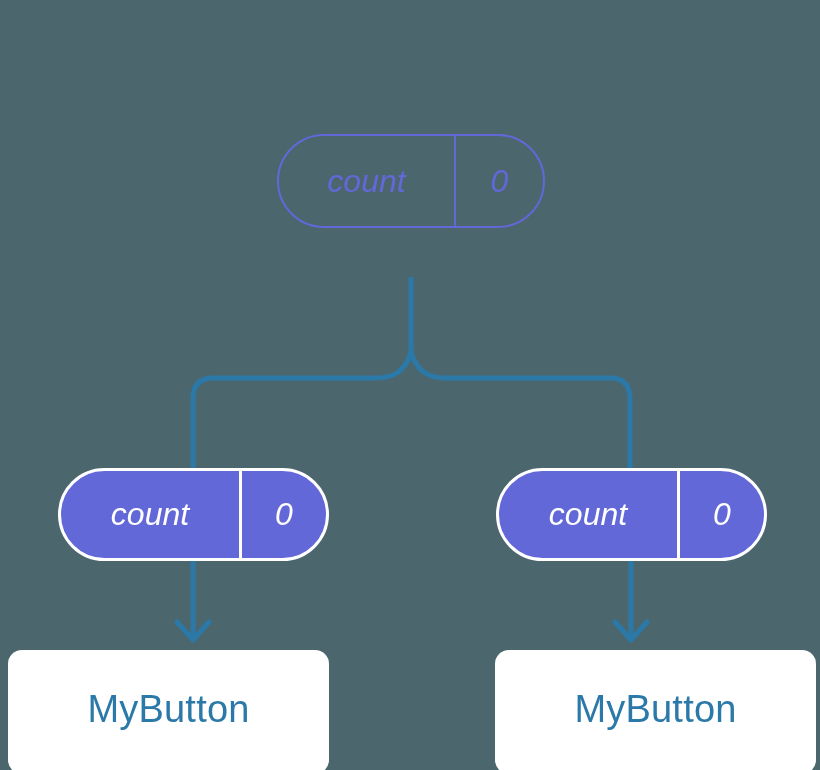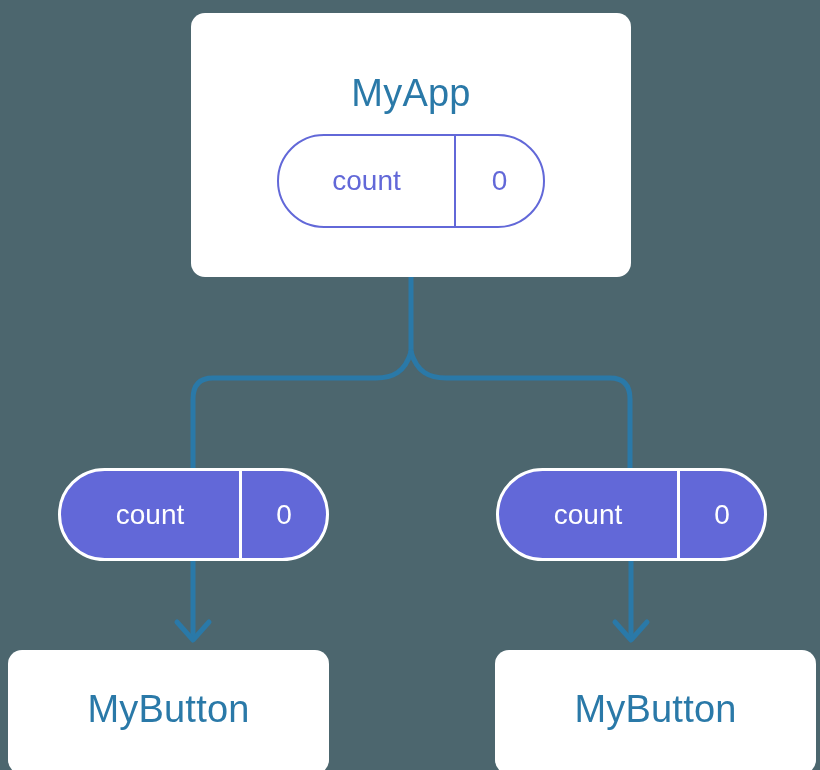--- a/index.html
+++ b/index.html
@@ -75,23 +75,24 @@
     display: flex;
     align-items: stretch;
     border-radius: 999px;
     box-sizing: border-box;
     overflow: hidden;
   }
   .pill .cell {
     display: flex;
     align-items: center;
     justify-content: center;
-    font-size: 28px;
+    font-size: 32px;
     white-space: nowrap;
     box-sizing: border-box;
+    font-style: italic;
   }
   .pill .cell.key {
     flex: 0 0 auto;
   }
   .pill .cell.val {
     flex: 1 1 auto;
   }
 
   
   .pill.outlined {
@@ -146,23 +147,20 @@
 
     <path d="M 411 352 C 417 372 429 378 446 378 L 610 378 C 624 378 630 386 630 399 L 630 468" fill="none" stroke="#2a79a8" stroke-width="5" stroke-linecap="round"></path>
 
     <path d="M 193 561 L 193 640" fill="none" stroke="#2a79a8" stroke-width="5" stroke-linecap="butt"></path>
     <path d="M 177 622 L 193 640 L 209 622" fill="none" stroke="#2a79a8" stroke-width="5" stroke-linecap="round" stroke-linejoin="round"></path>
 
     <path d="M 631 561 L 631 640" fill="none" stroke="#2a79a8" stroke-width="5" stroke-linecap="butt"></path>
     <path d="M 615 622 L 631 640 L 647 622" fill="none" stroke="#2a79a8" stroke-width="5" stroke-linecap="round" stroke-linejoin="round"></path>
   </svg>
 
-  <div class="compbox" id="app-box">
-    <div class="title">MyApp</div>
-  </div>
 
   <div class="pill outlined" id="app-pill">
     <div class="cell key">count</div>
     <div class="cell val">0</div>
   </div>
 
   <div class="pill filled" id="pill-left">
     <div class="cell key">count</div>
     <div class="cell val">0</div>
   </div>

